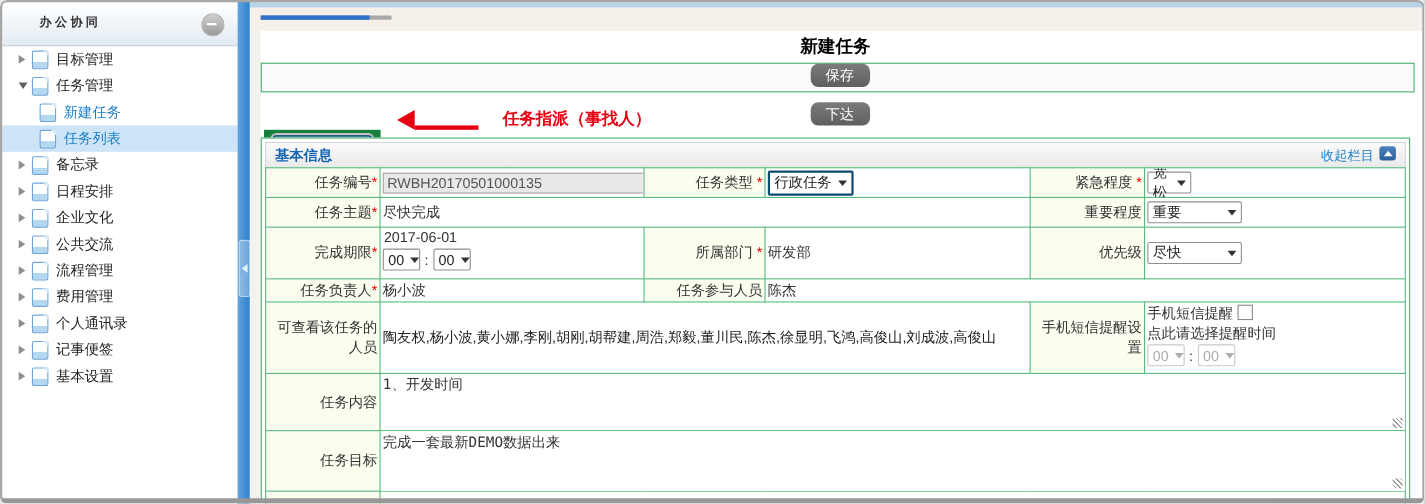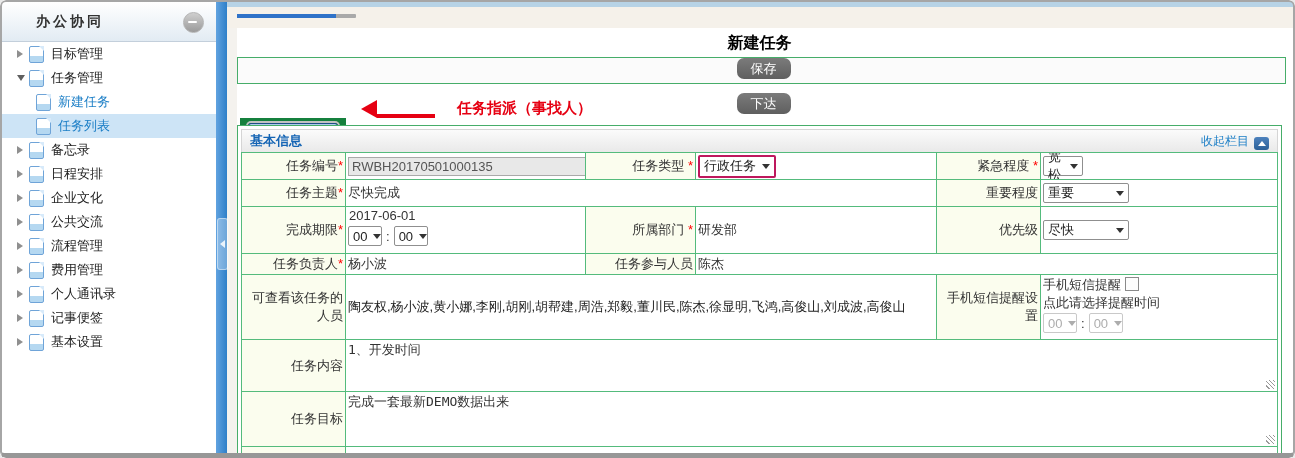--- a/index.html
+++ b/index.html
@@ -2,21 +2,21 @@
 <html><head>
 <meta charset="utf-8">
 <style>
   html,body{margin:0;padding:0;background:#e9e9e9;font-family:"Liberation Sans",sans-serif;}
   .screen{position:relative;width:1295px;height:458px;background:#fff;border-radius:6px;overflow:hidden;margin:0 auto;}
   .frame{position:absolute;inset:0;border:2px solid #a6a6a6;border-bottom:5px solid #979797;border-radius:6px;pointer-events:none;z-index:90;}
 
   
   .sidebar{position:absolute;left:0;top:0;width:216px;height:458px;background:#fff;z-index:2;}
   .sb-header{position:absolute;left:2px;top:2px;right:0;height:39px;background:linear-gradient(#ffffff,#e2ebf3);border-bottom:1px solid #c3cfdb;}
-  .sb-title{position:absolute;left:34px;top:11px;font-size:14px;font-weight:bold;color:#333;letter-spacing:3px;}
+  .sb-title{position:absolute;left:34px;top:11px;font-size:11px;font-weight:bold;color:#333;letter-spacing:3px;}
   .minus-btn{position:absolute;right:12px;top:10px;width:19px;height:19px;border-radius:50%;background:linear-gradient(#cfcfcf,#9a9a9a);border:1px solid #b3b3b3;cursor:pointer;}
   .minus-btn span{position:absolute;left:4px;top:8px;width:9px;height:2px;background:#fff;border-radius:1px;}
   .tree{position:absolute;top:42px;left:2px;right:0;}
   .tree-item{position:relative;height:24px;display:flex;align-items:center;cursor:pointer;}
   .tree-item.selected{background:#cde4f6;}
   .tw{width:12px;margin-left:15px;display:flex;justify-content:flex-start;}
   .arr-r{width:0;height:0;border-left:6px solid #8f8f8f;border-top:4px solid transparent;border-bottom:4px solid transparent;}
   .arr-d{width:0;height:0;border-top:6px solid #5f5f5f;border-left:4px solid transparent;border-right:4px solid transparent;}
   .doc{position:relative;width:13px;height:15px;border:1px solid #6fa4d8;border-radius:2px;background:linear-gradient(#ffffff 62%,#b5d8f1 62%);margin-right:7px;flex:none;}
   .doc:after{content:"";position:absolute;right:-1px;top:-1px;width:0;height:0;border-style:solid;border-width:0 5px 5px 0;border-color:transparent #d7eafa transparent transparent;}
@@ -47,34 +47,34 @@
   .assign-btn{width:102px;height:22px;line-height:22px;text-align:center;color:#fff;font-size:13px;font-weight:bold;background:linear-gradient(#6aa2dc,#2468b4);border:1px solid #1d4f86;border-radius:3px;box-shadow:0 0 0 2px #c2c2c2, inset 0 1px 0 rgba(255,255,255,.45);cursor:pointer;}
   .annot{position:absolute;left:134px;top:96px;height:22px;display:flex;align-items:flex-end;}
   .annot-head{width:0;height:0;border-right:16px solid #e60012;border-top:9px solid transparent;border-bottom:9px solid transparent;}
   .annot-shaft{width:58px;height:4px;background:#e60012;}
   .annot-text{margin-left:22px;color:#e60012;font-size:15px;font-weight:bold;white-space:nowrap;}
 
   
   .panel{position:absolute;left:10px;top:125px;width:1045px;height:330px;border:1px solid #46ad69;background:#fff;box-sizing:border-box;padding:3px;}
   .panel-header{height:22px;background:linear-gradient(#fbfbfb,#e9e9e9);border:1px solid #d5d5d5;border-bottom:none;display:flex;align-items:center;justify-content:space-between;padding:0 8px;}
   .panel-title{font-size:13px;font-weight:bold;color:#1464b4;}
-  .collapse{display:flex;align-items:flex-end;gap:5px;cursor:pointer;}
+  .collapse{display:flex;align-items:flex-start;gap:5px;cursor:pointer;}
   .collapse-label{font-size:12px;color:#1b7ec6;}
   .collapse-icon{width:15px;height:13px;background:linear-gradient(#4d82bd,#2c6098);border-radius:3px;display:flex;align-items:center;justify-content:center;}
   .collapse-icon i{width:0;height:0;border-bottom:5px solid #fff;border-left:4px solid transparent;border-right:4px solid transparent;}
 
   table.form{border-collapse:collapse;width:100%;table-layout:fixed;}
   table.form td{border:1px solid #54bb7c;font-size:13px;color:#333;padding:1px 2px;overflow:hidden;}
   td.flabel{background:#fbfdee;text-align:right;}
   td.fvalue{background:#fff;text-align:left;}
   .req{color:#f00;}
   .ro-input{display:inline-block;width:230px;height:15px;line-height:15px;background:#e8e8e8;border:1px solid #a9a9a9;padding:1px 3px;font-size:13px;color:#555;vertical-align:middle;}
   .sel{display:inline-flex;align-items:center;justify-content:space-between;height:18px;border:1px solid #8f8f8f;border-radius:2px;background:#fff;padding:0 4px;font-size:13px;color:#222;cursor:pointer;vertical-align:middle;box-sizing:content-box;}
   .sel i{width:0;height:0;border-top:5px solid #333;border-left:4px solid transparent;border-right:4px solid transparent;margin-left:6px;}
-  .sel.blue-border{border:2px solid #be185d;height:19px;}
+  .sel.blue-border{border:2px solid #0c4a6e;height:19px;}
   .sel.disabled{color:#adadad;border-color:#c9c9c9;cursor:default;}
   .sel.disabled i{border-top-color:#adadad;}
   .w84{width:66px;} .w48{width:30px;} .w90{width:76px;} .w38{width:24px;}
   .timegrp{display:inline-flex;align-items:center;gap:4px;}
   .cb{display:inline-block;width:12px;height:12px;border:1px solid #8a8a8a;background:#fdfdfd;vertical-align:-2px;margin-left:4px;cursor:pointer;}
   td.textarea-cell{position:relative;vertical-align:top;font-family:"DejaVu Sans Mono",monospace;font-size:13px;color:#111;padding:3px 2px 2px 10px;cursor:text;}
   .grip{position:absolute;right:2px;bottom:2px;width:9px;height:9px;background:repeating-linear-gradient(45deg,transparent 0,transparent 2px,#9a9a9a 2px,#9a9a9a 3px);}
   .smsline{line-height:18px;white-space:nowrap;}
   .deadline-date{line-height:16px;padding-left:1px;}
   .names{white-space:nowrap;color:#222;}

